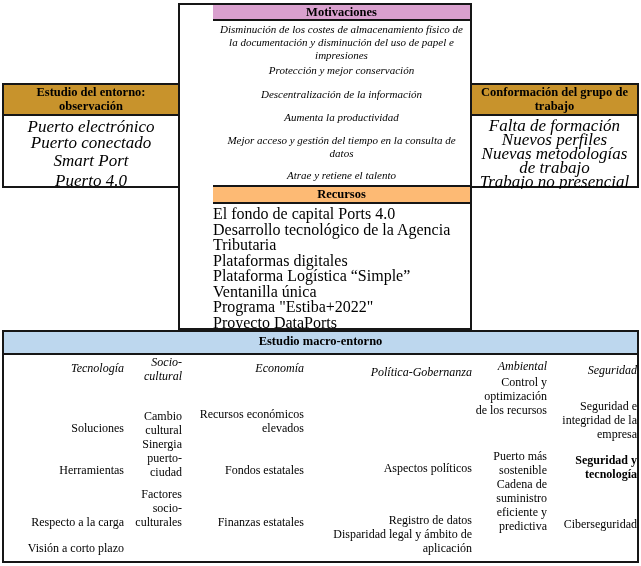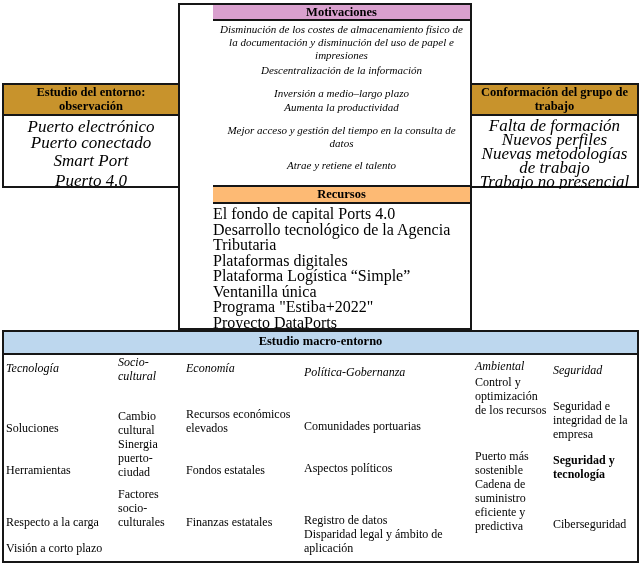--- a/index.html
+++ b/index.html
@@ -25,34 +25,34 @@
   .side-head{background:#C8932C;border-bottom:2px solid #161616;font-weight:bold;font-size:12.5px;line-height:13.5px;text-align:center;padding:1px 2px;}
   .side-body{padding-top:2px;overflow:hidden;}
   .side-item{font-style:italic;font-size:17px;text-align:center;}
   #left-box .side-item{line-height:16px;}
   #right-box .side-item{line-height:14px;}
 
   
   #bottom-box{left:2px;top:330px;width:637px;height:233px;}
   .macro-head{background:#BDD7EE;border-bottom:2px solid #161616;height:21px;font-weight:bold;font-size:12.5px;line-height:19px;text-align:center;}
   .macro-body{position:relative;height:208px;font-size:12px;}
-  .cell{position:absolute;text-align:left;line-height:14px;}
+  .cell{position:absolute;text-align:right;line-height:14px;}
   .cell.hd{font-style:italic;}
 </style>
 </head>
 <body>
 
 <div class="stage">
 
   <div class="box" id="central">
     <div class="band mot-band">Motivaciones</div>
     <div class="mot-body">
       <div class="mot-item" style="margin-bottom:2px;">Disminución de los costes de almacenamiento físico de la documentación y disminución del uso de papel e impresiones</div>
+      <div class="mot-item" style="margin-bottom:11px;">Protección y mejor conservación</div>
       <div class="mot-item" style="margin-bottom:10px;">Descentralización de la información</div>
-      <div class="mot-item" style="margin-bottom:1px;">Inversión a medio–largo plazo</div>
       <div class="mot-item" style="margin-bottom:10px;">Aumenta la productividad</div>
       <div class="mot-item" style="margin-bottom:9px;">Mejor acceso y gestión del tiempo en la consulta de datos</div>
       <div class="mot-item">Atrae y retiene el talento</div>
     </div>
     <div class="band rec-band">Recursos</div>
     <div class="rec-body">
       <div class="rec-item">El fondo de capital Ports 4.0</div>
       <div class="rec-item">Desarrollo tecnológico de la Agencia Tributaria</div>
       <div class="rec-item">Plataformas digitales</div>
       <div class="rec-item">Plataforma Logística “Simple”</div>
@@ -97,21 +97,20 @@
       <div class="cell" style="left:114px;width:64px;top:54px;">Cambio cultural</div>
       <div class="cell" style="left:114px;width:64px;top:82px;">Sinergia puerto-ciudad</div>
       <div class="cell" style="left:114px;width:64px;top:132px;">Factores socio-culturales</div>
 
       <div class="cell hd" style="left:182px;width:118px;top:6px;">Economía</div>
       <div class="cell" style="left:182px;width:118px;top:52px;">Recursos económicos elevados</div>
       <div class="cell" style="left:182px;width:118px;top:108px;">Fondos estatales</div>
       <div class="cell" style="left:182px;width:118px;top:160px;">Finanzas estatales</div>
 
       <div class="cell hd" style="left:300px;width:168px;top:10px;">Política-Gobernanza</div>
-      <div class="cell" style="left:300px;width:168px;top:64px;">Comunidades portuarias</div>
       <div class="cell" style="left:300px;width:168px;top:106px;">Aspectos políticos</div>
       <div class="cell" style="left:300px;width:168px;top:158px;">Registro de datos</div>
       <div class="cell" style="left:300px;width:168px;top:172px;">Disparidad legal y ámbito de aplicación</div>
 
       <div class="cell hd" style="left:471px;width:72px;top:4px;">Ambiental</div>
       <div class="cell" style="left:471px;width:72px;top:20px;">Control y optimización de los recursos</div>
       <div class="cell" style="left:471px;width:72px;top:94px;">Puerto más sostenible</div>
       <div class="cell" style="left:471px;width:72px;top:122px;">Cadena de suministro eficiente y predictiva</div>
 
       <div class="cell hd" style="left:549px;width:84px;top:8px;">Seguridad</div>

